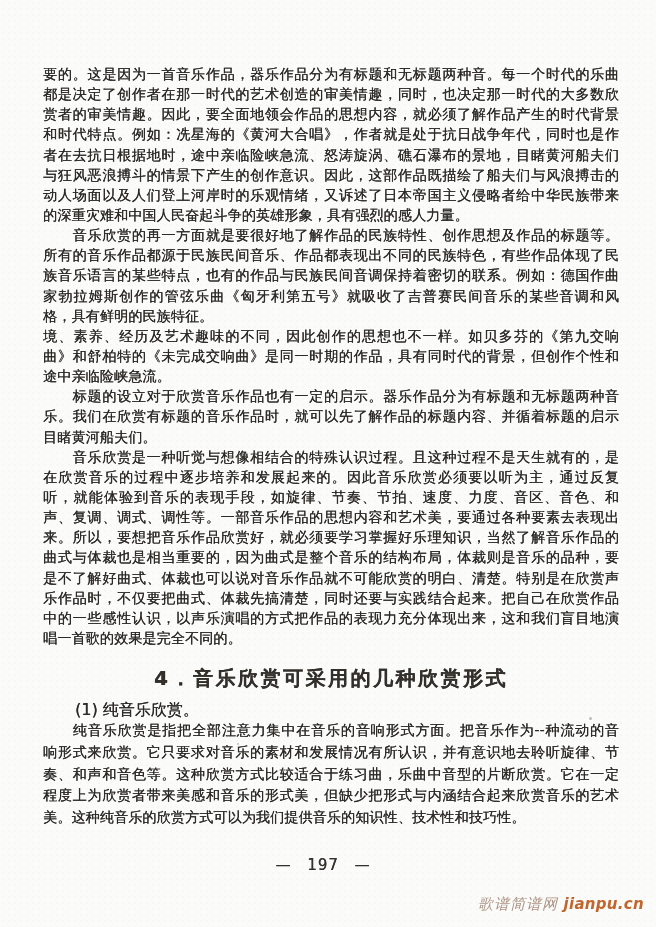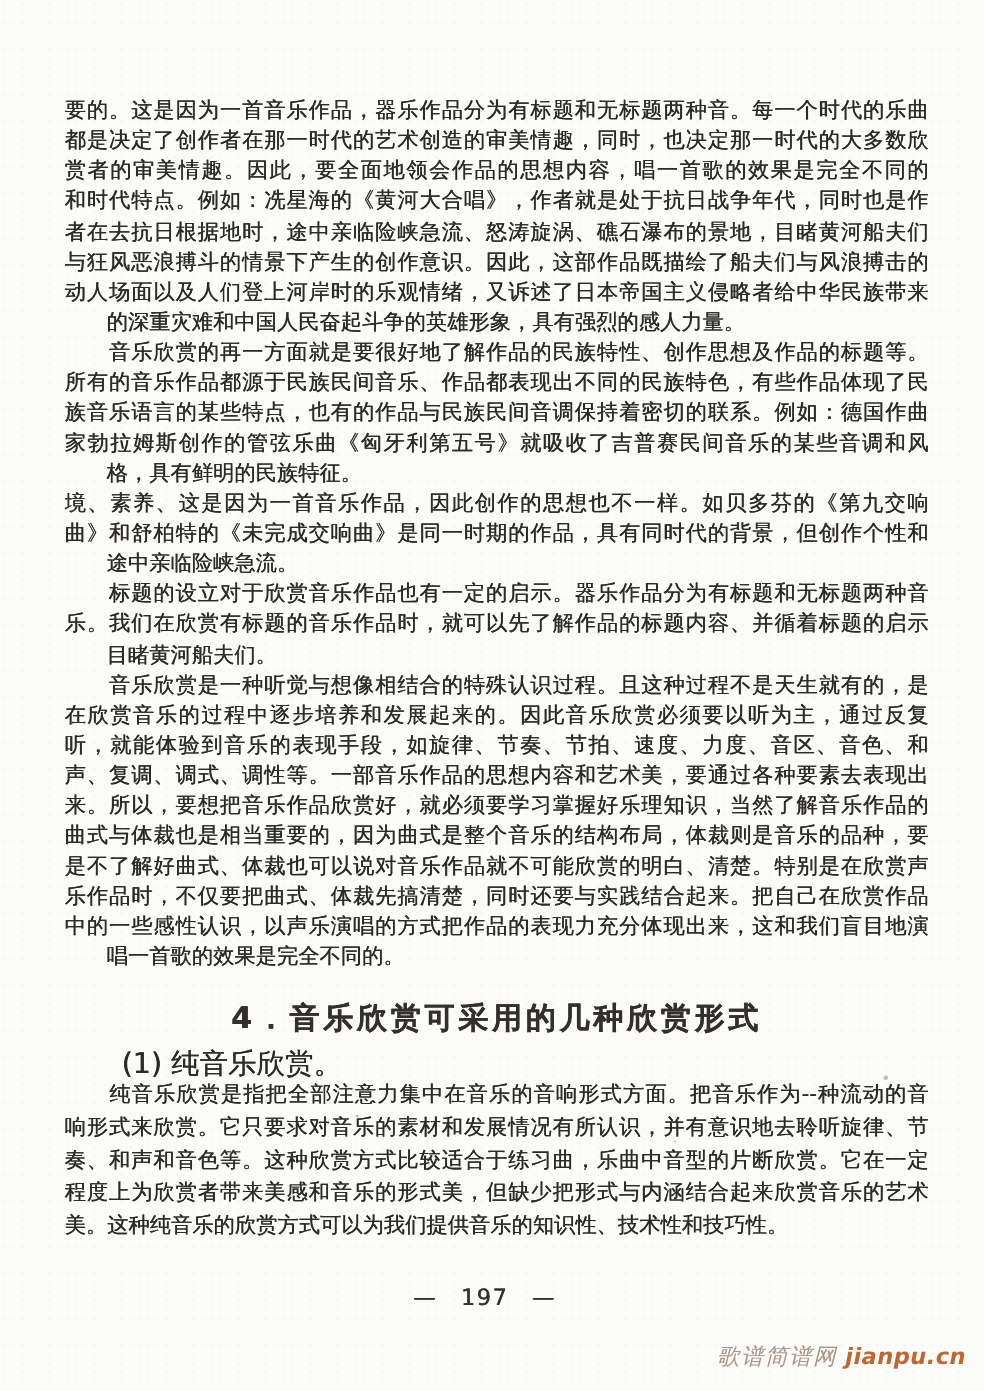--- a/index.html
+++ b/index.html
@@ -27,38 +27,37 @@
     color: #2d2b28;
     text-shadow: 0.25px 0 0 currentColor;
     text-align: justify;
     text-align-last: justify;
     overflow: hidden;
     white-space: nowrap;
   }
   .line.end {
     text-align: center;
     text-align-last: left;
-    margin-left: 28px;
   }
   .section-heading {
     margin-top: 13px;
     height: 34px;
     line-height: 34px;
     text-align: center;
     text-align-last: center;
     font-size: 20px;
     font-weight: bold;
     letter-spacing: 2.5px;
     color: #33302c;
     text-shadow: 0.3px 0 0 currentColor;
     white-space: nowrap;
   }
   .subheading {
     margin-top: 4px;
-    font-size: 19px;
+    font-size: 16px;
     line-height: 21px;
     height: 21px;
     color: #2d2b28;
     text-shadow: 0.25px 0 0 currentColor;
     white-space: nowrap;
   }
   .section-line {
     font-size: 14.2px;
     line-height: 21.8px;
     height: 21.8px;
@@ -103,32 +102,32 @@
   }
 </style>
 </head>
 <body>
 
 <div class="page">
 
   <div class="body-text">
     <div class="line">要的。这是因为一首音乐作品，器乐作品分为有标题和无标题两种音。每一个时代的乐曲</div>
     <div class="line">都是决定了创作者在那一时代的艺术创造的审美情趣，同时，也决定那一时代的大多数欣</div>
-    <div class="line">赏者的审美情趣。因此，要全面地领会作品的思想内容，唱一首歌的效果是完全不同的</div>
+    <div class="line">赏者的审美情趣。因此，要全面地领会作品的思想内容，就必须了解作品产生的时代背景</div>
     <div class="line">和时代特点。例如：冼星海的《黄河大合唱》，作者就是处于抗日战争年代，同时也是作</div>
     <div class="line">者在去抗日根据地时，途中亲临险峡急流、怒涛旋涡、礁石瀑布的景地，目睹黄河船夫们</div>
     <div class="line">与狂风恶浪搏斗的情景下产生的创作意识。因此，这部作品既描绘了船夫们与风浪搏击的</div>
     <div class="line">动人场面以及人们登上河岸时的乐观情绪，又诉述了日本帝国主义侵略者给中华民族带来</div>
     <div class="line end">的深重灾难和中国人民奋起斗争的英雄形象，具有强烈的感人力量。</div>
     <div class="line">　　音乐欣赏的再一方面就是要很好地了解作品的民族特性、创作思想及作品的标题等。</div>
     <div class="line">所有的音乐作品都源于民族民间音乐、作品都表现出不同的民族特色，有些作品体现了民</div>
     <div class="line">族音乐语言的某些特点，也有的作品与民族民间音调保持着密切的联系。例如：德国作曲</div>
     <div class="line">家勃拉姆斯创作的管弦乐曲《匈牙利第五号》就吸收了吉普赛民间音乐的某些音调和风</div>
     <div class="line end">格，具有鲜明的民族特征。</div>
-    <div class="line">境、素养、这是因为一首音乐作品，因此创作的思想也不一样。如贝多芬的《第九交响</div>
+    <div class="line">境、素养、经历及艺术趣味的不同，因此创作的思想也不一样。如贝多芬的《第九交响</div>
     <div class="line">曲》和舒柏特的《未完成交响曲》是同一时期的作品，具有同时代的背景，但创作个性和</div>
     <div class="line end">途中亲临险峡急流。</div>
     <div class="line">　　标题的设立对于欣赏音乐作品也有一定的启示。器乐作品分为有标题和无标题两种音</div>
     <div class="line">乐。我们在欣赏有标题的音乐作品时，就可以先了解作品的标题内容、并循着标题的启示</div>
     <div class="line end">目睹黄河船夫们。</div>
     <div class="line">　　音乐欣赏是一种听觉与想像相结合的特殊认识过程。且这种过程不是天生就有的，是</div>
     <div class="line">在欣赏音乐的过程中逐步培养和发展起来的。因此音乐欣赏必须要以听为主，通过反复</div>
     <div class="line">听，就能体验到音乐的表现手段，如旋律、节奏、节拍、速度、力度、音区、音色、和</div>
     <div class="line">声、复调、调式、调性等。一部音乐作品的思想内容和艺术美，要通过各种要素去表现出</div>
     <div class="line">来。所以，要想把音乐作品欣赏好，就必须要学习掌握好乐理知识，当然了解音乐作品的</div>

